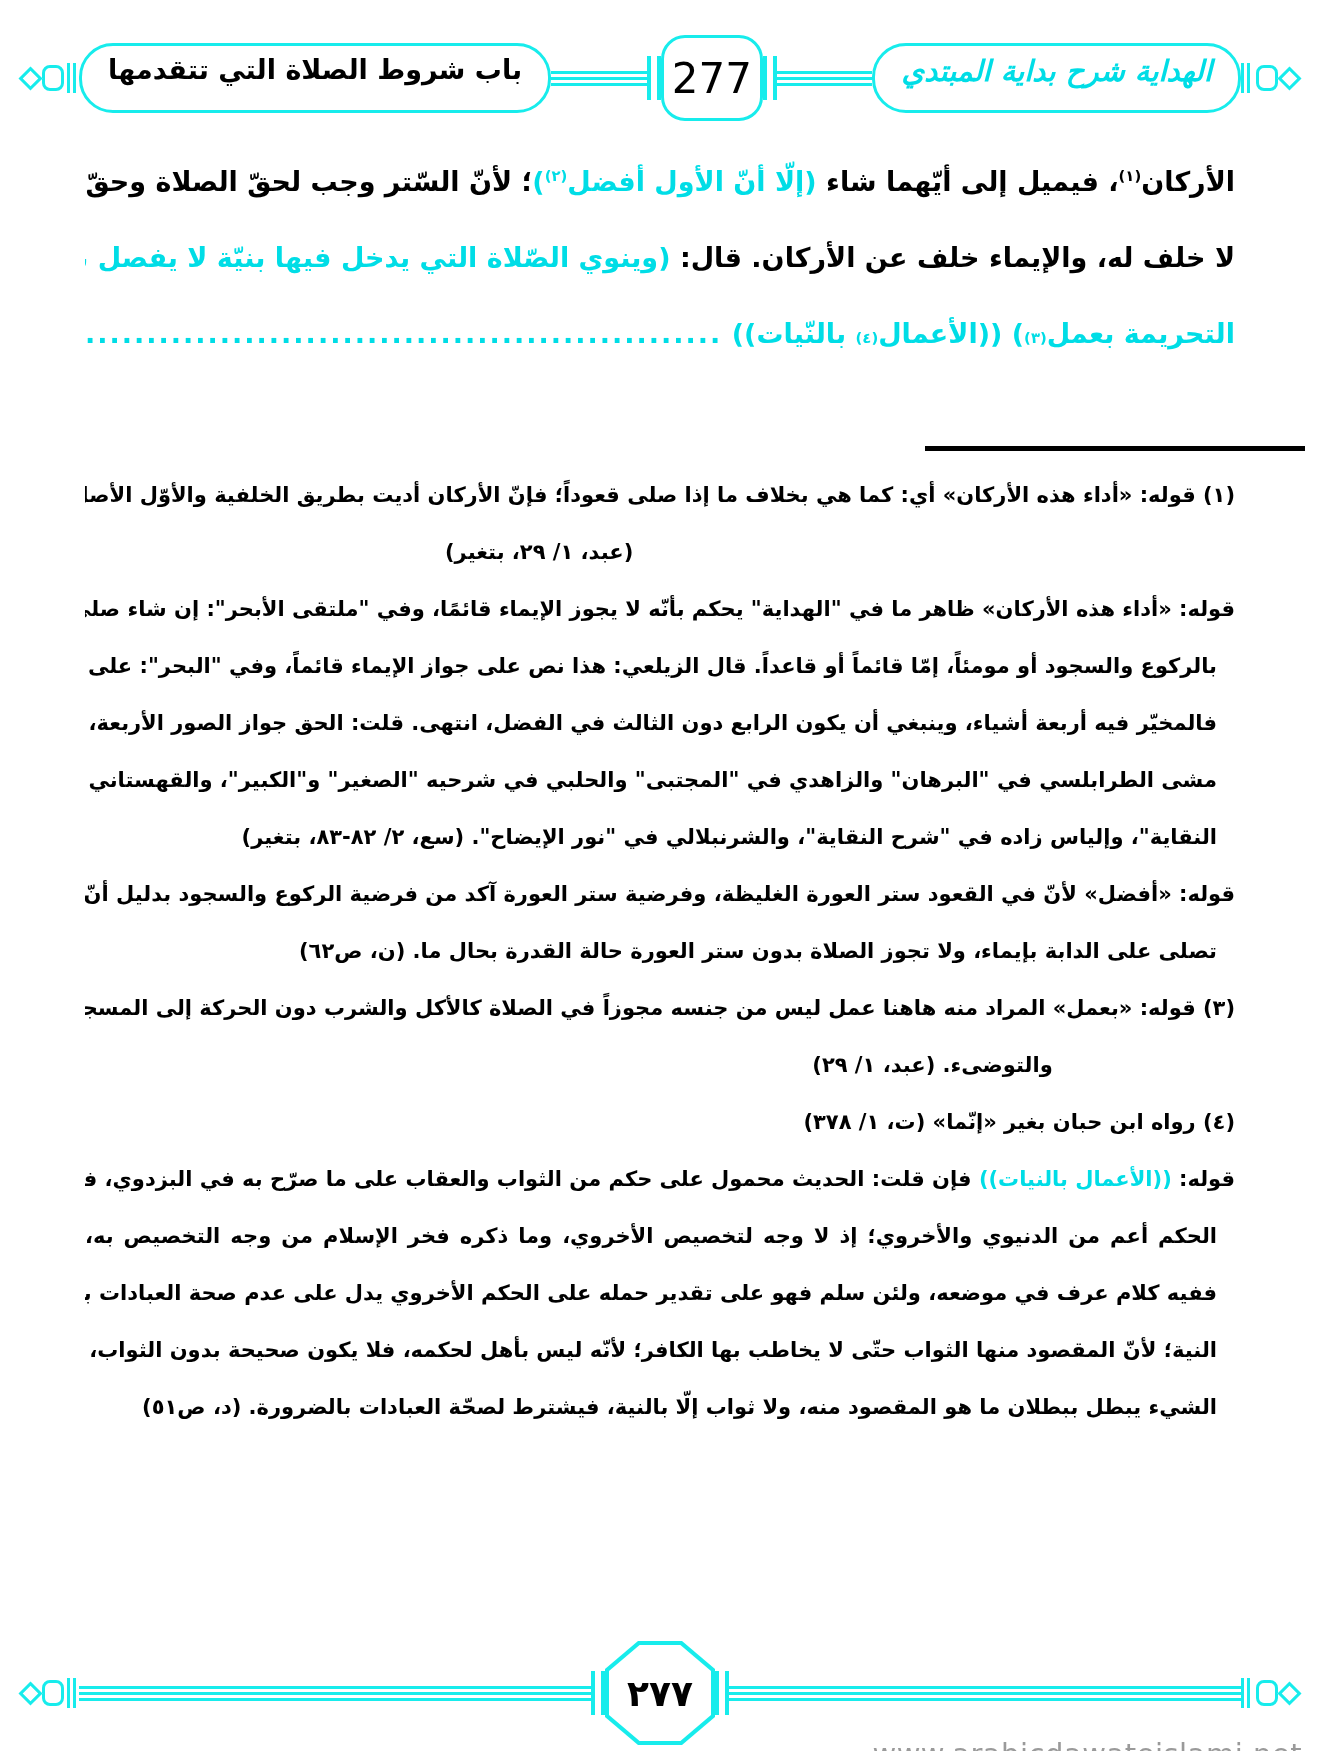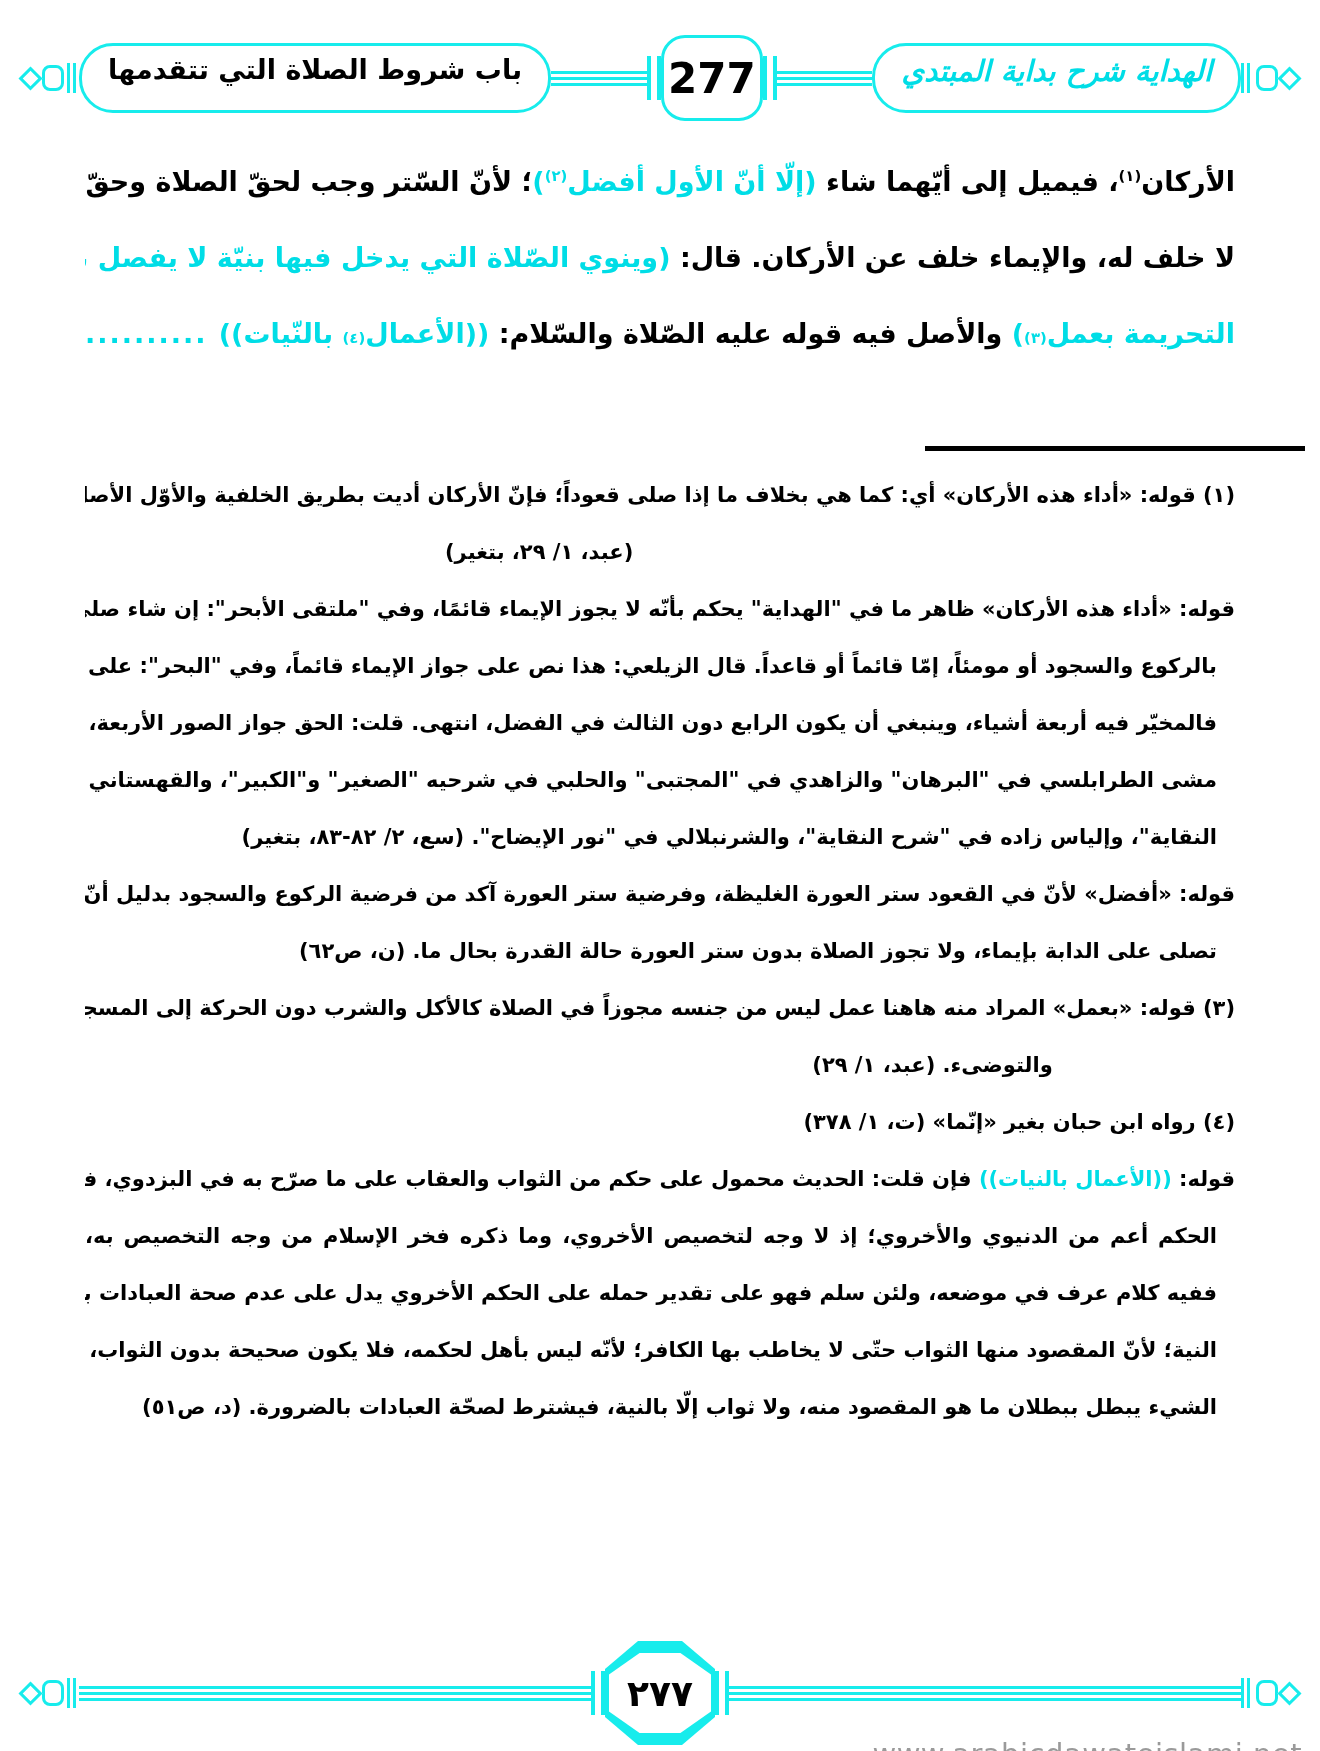--- a/index.html
+++ b/index.html
@@ -22,21 +22,21 @@
   .bracket{width:14px;height:44px;flex:0 0 14px;
     background:linear-gradient(to right,var(--accent-border) 0 4px,transparent 4px 10px,var(--accent-border) 10px 14px);}
 
   .cartouche{border:3px solid var(--accent-border);border-radius:34px;background:#fff;
     padding:8px 26px;font-weight:bold;white-space:nowrap;display:flex;align-items:flex-start;justify-content:center;}
   .cartouche.chapter{font-size:27px;color:#000;min-width:330px;height:48px;}
   .cartouche.booktitle{font-size:29px;color:var(--accent-text);min-width:240px;height:48px;font-style:italic;}
 
   .page-badge{border:3px solid var(--accent-border);border-radius:24px;background:#fff;
     width:96px;height:80px;display:flex;align-items:center;justify-content:center;
-    font-size:42px;font-weight:bold;color:#000;flex:0 0 96px;}
+    font-size:42px;font-weight:normal;color:#000;flex:0 0 96px;}
 
   
   .body-text{direction:rtl;margin:20px 85px 0 85px;font-size:27px;font-weight:bold;color:#000;}
   .body-line{line-height:76px;overflow:hidden;white-space:nowrap;}
   .body-line.justify{text-align:justify;text-align-last:justify;}
   .body-line.flex-dots{display:flex;align-items:baseline;}
   .seg{white-space:pre;}
   .seg.cyan{color:var(--accent-text);}
   .seg.black{color:#000;}
   sup.seg{font-size:0.55em;vertical-align:super;line-height:0;}
@@ -50,21 +50,21 @@
   .footnote-line.end{text-align:right;}
   .footnote-line.cite1{text-align:left;padding-left:360px;}
   .footnote-line.cite2{text-align:center;padding-left:545px;}
   .footnote-line.indent{padding-right:18px;}
 
   
   .footer-bar{position:absolute;left:0;right:0;bottom:38px;padding:0 22px;height:104px;}
   .octagon{width:110px;height:104px;flex:0 0 110px;background:var(--accent-border);
     clip-path:polygon(30% 0,70% 0,100% 27%,100% 73%,70% 100%,30% 100%,0 73%,0 27%);
     display:flex;align-items:center;justify-content:center;}
-  .octagon .inner{width:102px;height:80px;background:#fff;
+  .octagon .inner{width:102px;height:96px;background:#fff;
     clip-path:polygon(30% 0,70% 0,100% 27%,100% 73%,70% 100%,30% 100%,0 73%,0 27%);
     display:flex;align-items:center;justify-content:center;font-size:36px;font-weight:bold;color:#000;}
   .watermark{position:absolute;right:18px;bottom:12px;font-size:29px;color:var(--watermark);letter-spacing:0.5px;z-index:5;}
 </style>
 </head>
 <body>
 
 <div class="page">
 
   <header class="ornament-bar header-bar">
@@ -93,21 +93,20 @@
     </span>
   </header>
 
   <main class="body-text" id="body-lines">
       <div class="body-line justify"><span class="seg black">الأركان</span><sup class="seg black">(١)</sup><span class="seg black">، فيميل إلى أيّهما شاء </span><span class="seg cyan">(إلّا أنّ الأول أفضل</span><sup class="seg cyan">(٢)</sup><span class="seg cyan">)</span><span class="seg black">؛ لأنّ السّتر وجب لحقّ الصلاة وحقّ النّاس؛ ولأنّه</span></div>
       <div class="body-line justify"><span class="seg black">لا خلف له، والإيماء خلف عن الأركان. قال: </span><span class="seg cyan">(وينوي الصّلاة التي يدخل فيها بنيّة لا يفصل بينها وبين</span></div>
       <div class="body-line flex-dots">
         <span class="seg cyan">التحريمة بعمل</span>
         <sup class="seg cyan">(٣)</sup>
         <span class="seg cyan">) </span>
-        <span class="seg black">والأصل فيه قوله عليه الصّلاة والسّلام: </span>
         <span class="seg cyan">((الأعمال</span>
         <sup class="seg cyan">(٤)</sup>
         <span class="seg cyan"> بالنّيات)) </span>
         <span class="seg cyan dots-fill">..........................................................</span>
       </div>
     </main>
 
   <div class="footnote-sep"></div>
 
   <section class="footnotes" id="footnote-lines">

